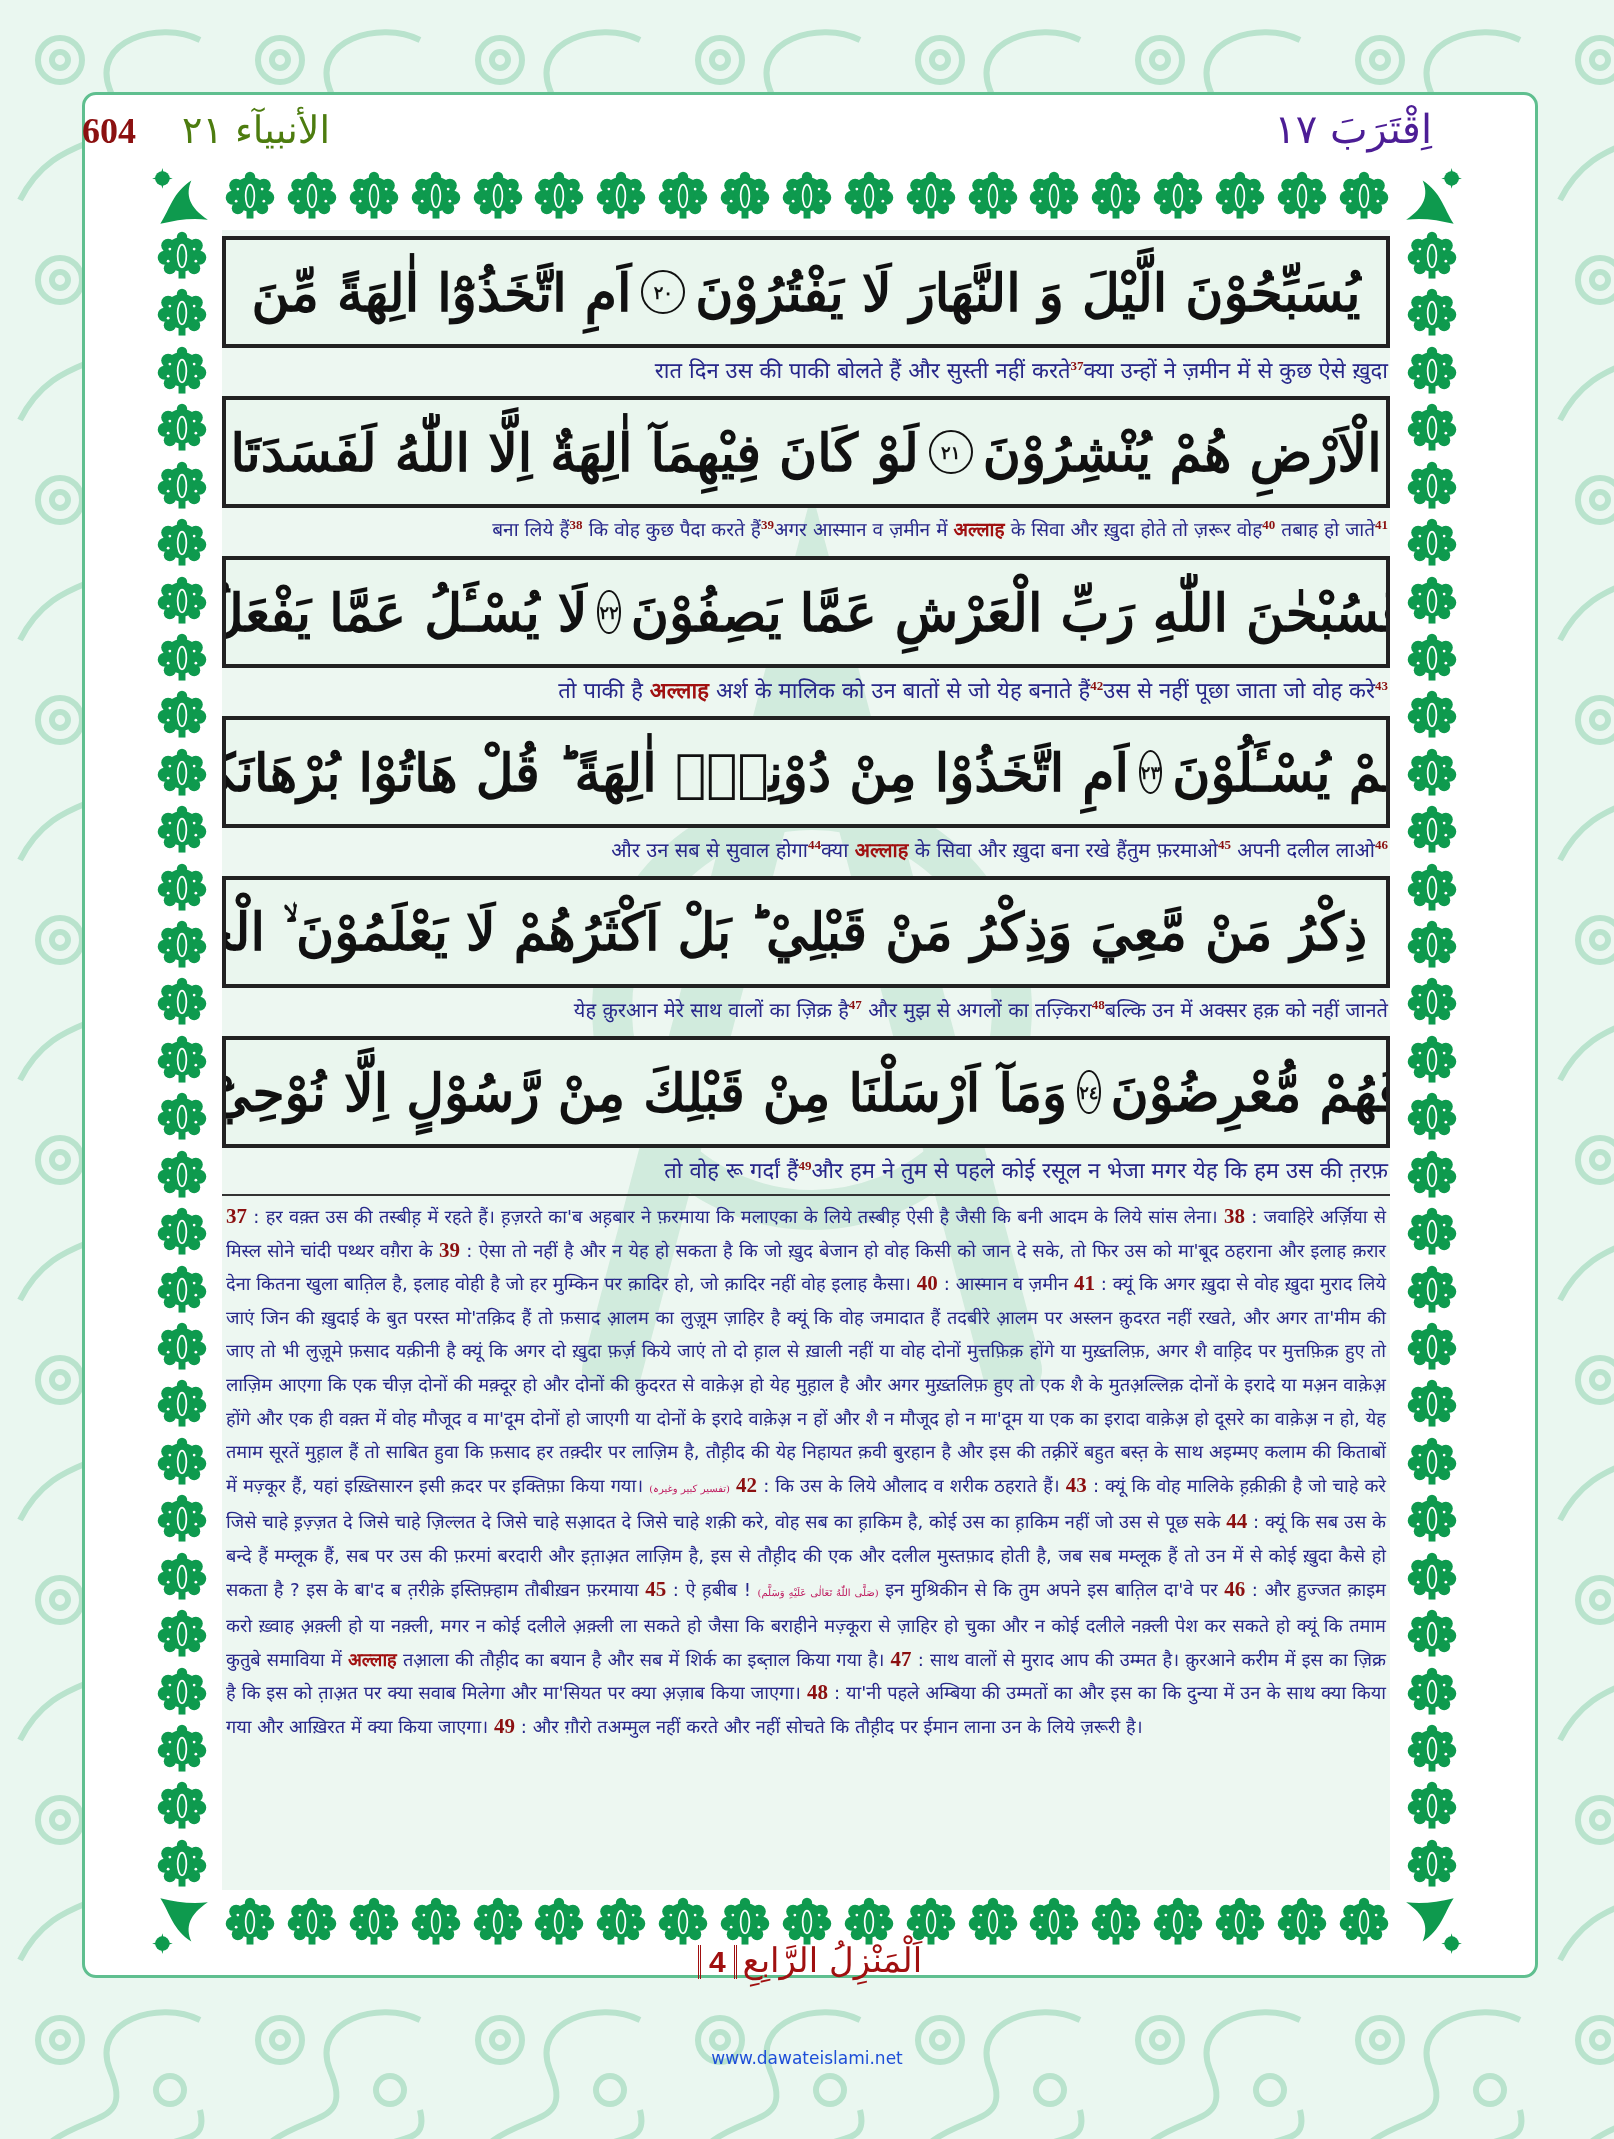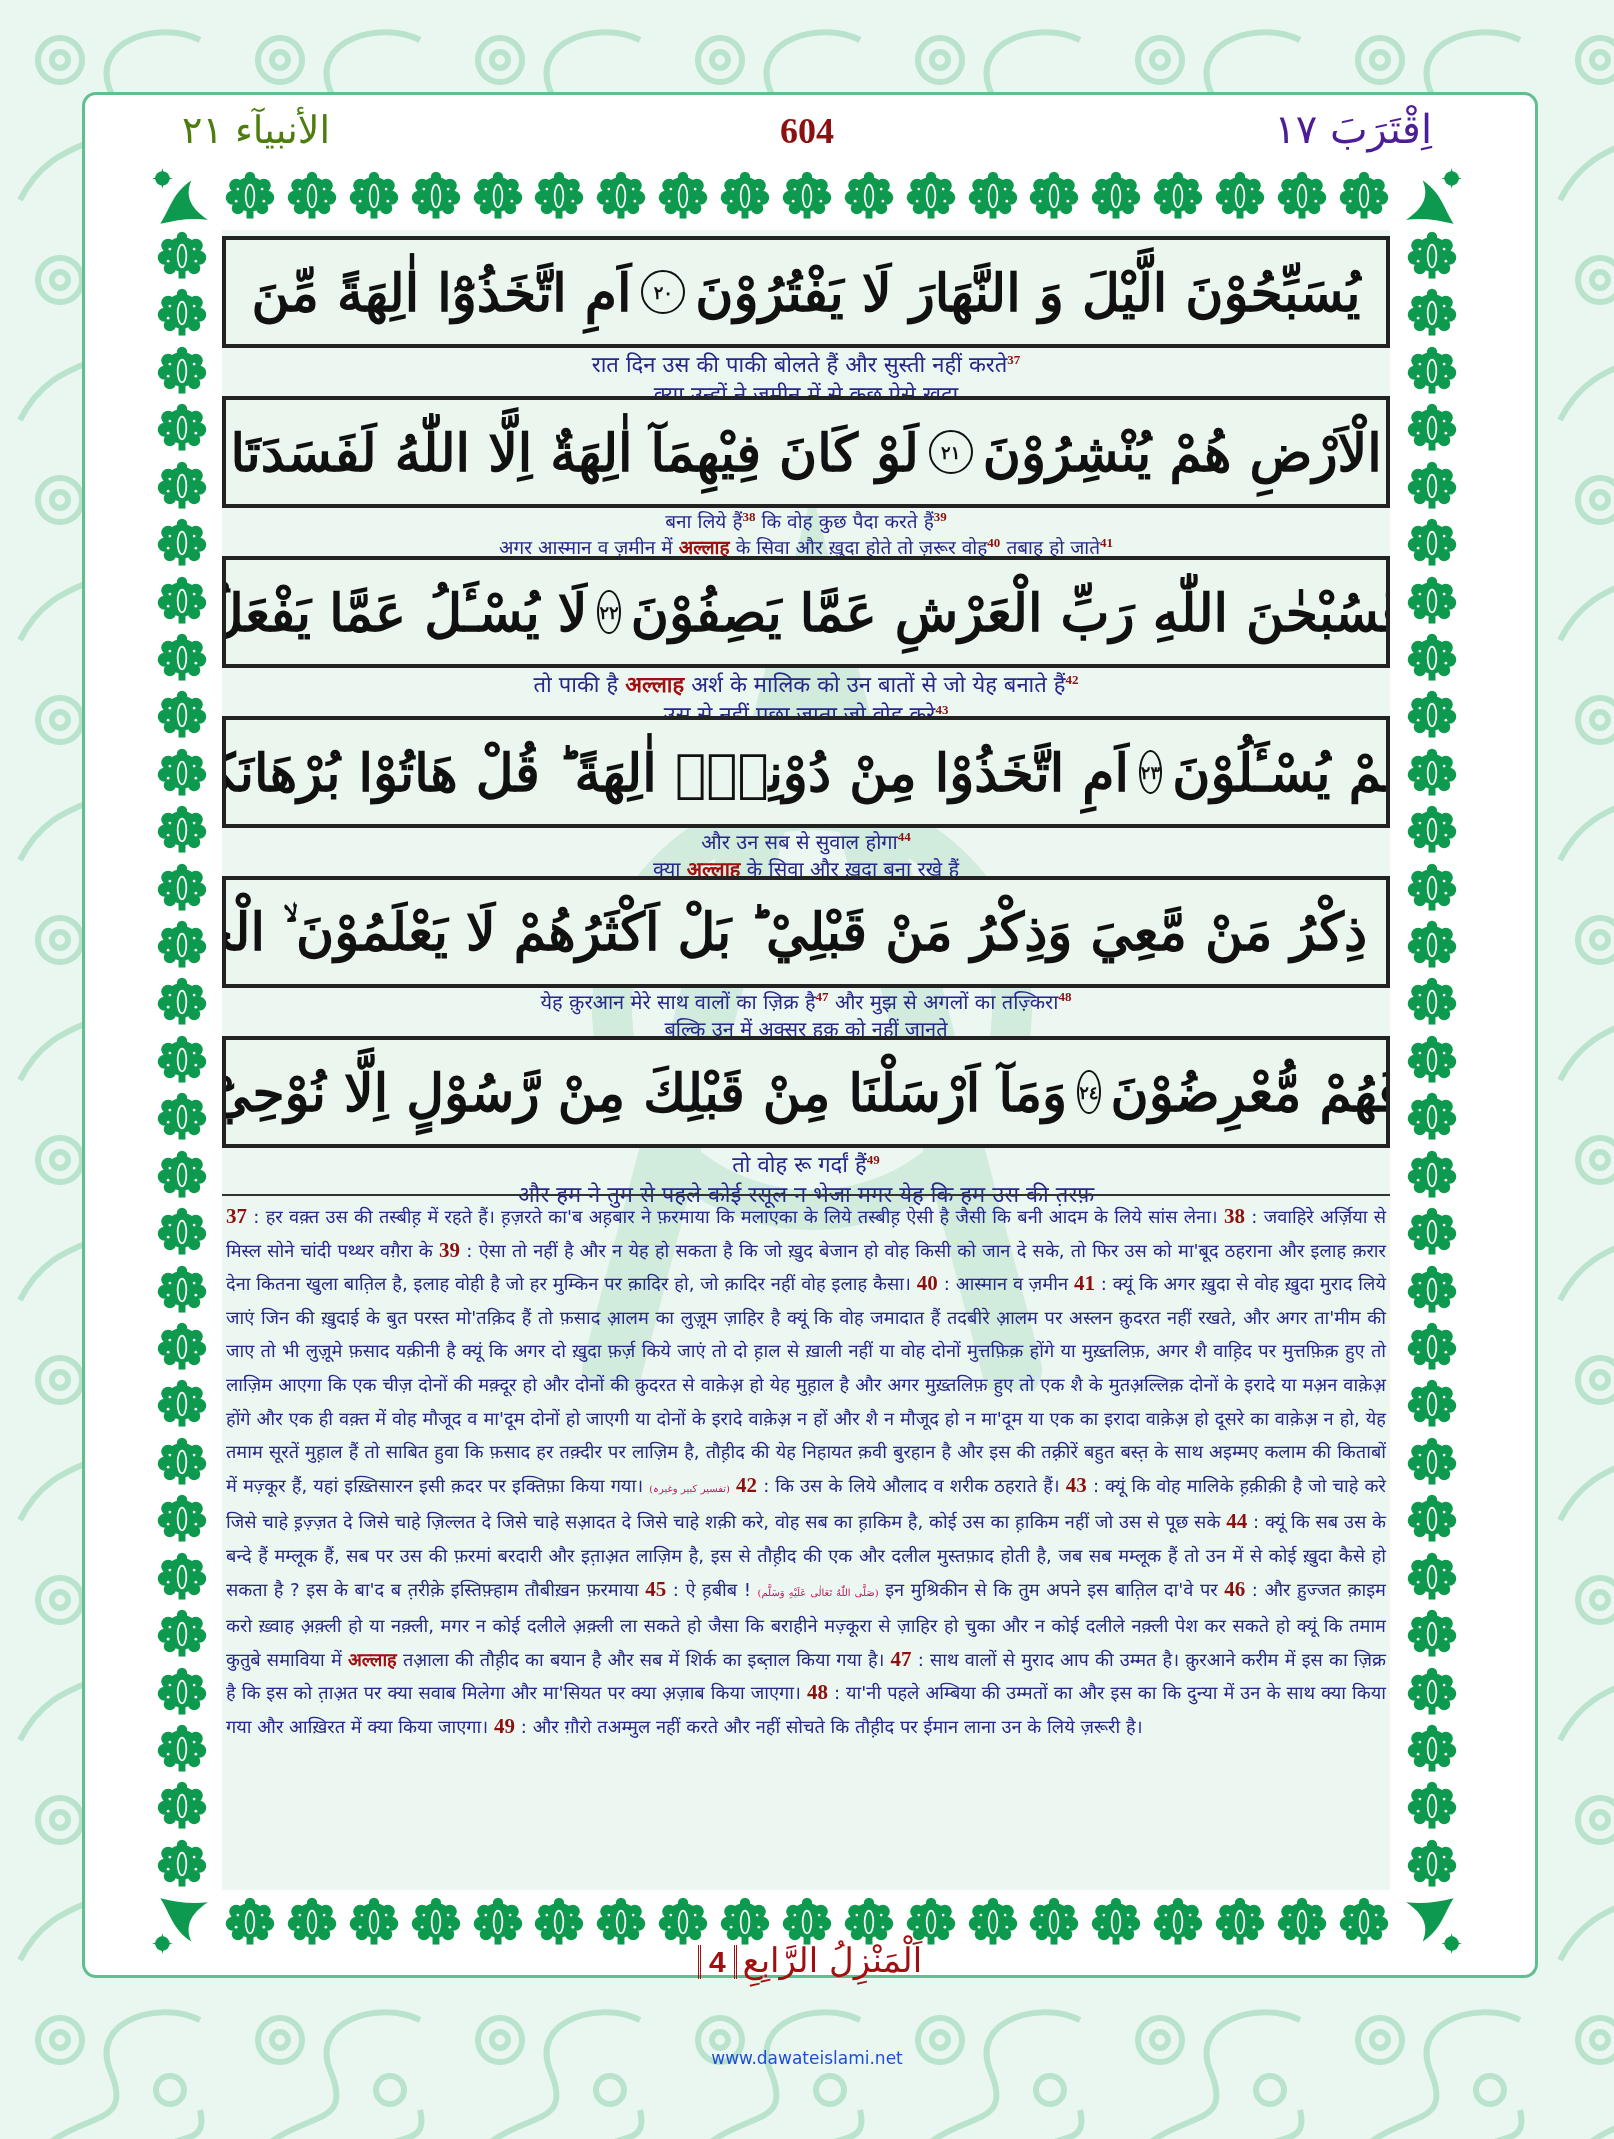--- a/index.html
+++ b/index.html
@@ -9,21 +9,21 @@
     font-family:"DejaVu Sans",sans-serif;
   }
   
   .bg-pattern{position:absolute;inset:0;z-index:0;}
   .page-card{
     position:absolute;left:82px;top:92px;width:1450px;height:1880px;
     background:#ffffff;border:3px solid #5fbf8f;border-radius:14px;z-index:1;
   }
   .header{position:absolute;left:82px;top:100px;width:1450px;height:70px;z-index:3;}
   .hdr-left{position:absolute;left:100px;top:8px;font-size:38px;color:#4d7c0f;direction:rtl;font-family:"DejaVu Serif",serif;}
-  .hdr-center{position:absolute;left:0;right:0;text-align:center;top:10px;font-size:36px;font-weight:bold;color:#8b1010;font-family:"Liberation Serif",serif;}
+  .hdr-center{position:absolute;left:0;right:0;top:10px;font-size:36px;font-weight:bold;color:#8b1010;font-family:"Liberation Serif",serif;}
   .hdr-right{position:absolute;right:100px;top:6px;font-size:40px;color:#4c1d95;direction:rtl;font-family:"DejaVu Serif",serif;}
   
   .orn-row{position:absolute;z-index:2;display:flex;justify-content:space-between;}
   .orn-col{position:absolute;z-index:2;display:flex;flex-direction:column;justify-content:space-between;align-items:center;}
   .orn{width:52px;height:52px;display:block;}
   .corner{position:absolute;z-index:2;width:62px;height:62px;}
   
   .content{
     position:absolute;left:222px;top:230px;width:1168px;height:1660px;
     background:#edf7f1;z-index:2;
@@ -35,24 +35,23 @@
     display:flex;align-items:center;justify-content:center;
     direction:rtl;font-family:"DejaVu Serif",serif;font-size:52px;font-weight:bold;color:#111;
     white-space:nowrap;overflow:hidden;
   }
   .ayah-num{
     display:inline-flex;align-items:center;justify-content:center;
     width:40px;height:40px;border:2.5px solid #111;border-radius:50%;
     font-size:18px;font-weight:bold;margin:0 10px;vertical-align:middle;text-align:center;
   }
   .hindi-line{
-    height:42px;display:flex;justify-content:flex-start;align-items:center;
+    height:42px;display:flex;justify-content:flex-end;align-items:center;
     font-family:"DejaVu Sans",sans-serif;font-size:22px;color:#27278a;padding:0 2px;
     border-bottom:0;
-    flex-direction:column;
   }
   .hindi-line .seg{white-space:nowrap;}
   sup.fn{color:#8b1010;font-weight:bold;font-size:13px;font-family:"Liberation Serif",serif;}
   .allah{color:#a01010;font-weight:bold;font-family:"DejaVu Serif",serif;}
   .footnotes{
     margin-top:4px;border-top:2px solid #333;padding:4px 4px 0 4px;
     font-size:18.2px;line-height:33.6px;color:#27278a;text-align:justify;
     position:relative;z-index:1;
   }
   .fnum{color:#8b1010;font-weight:bold;font-family:"Liberation Serif",serif;font-size:21px;}

